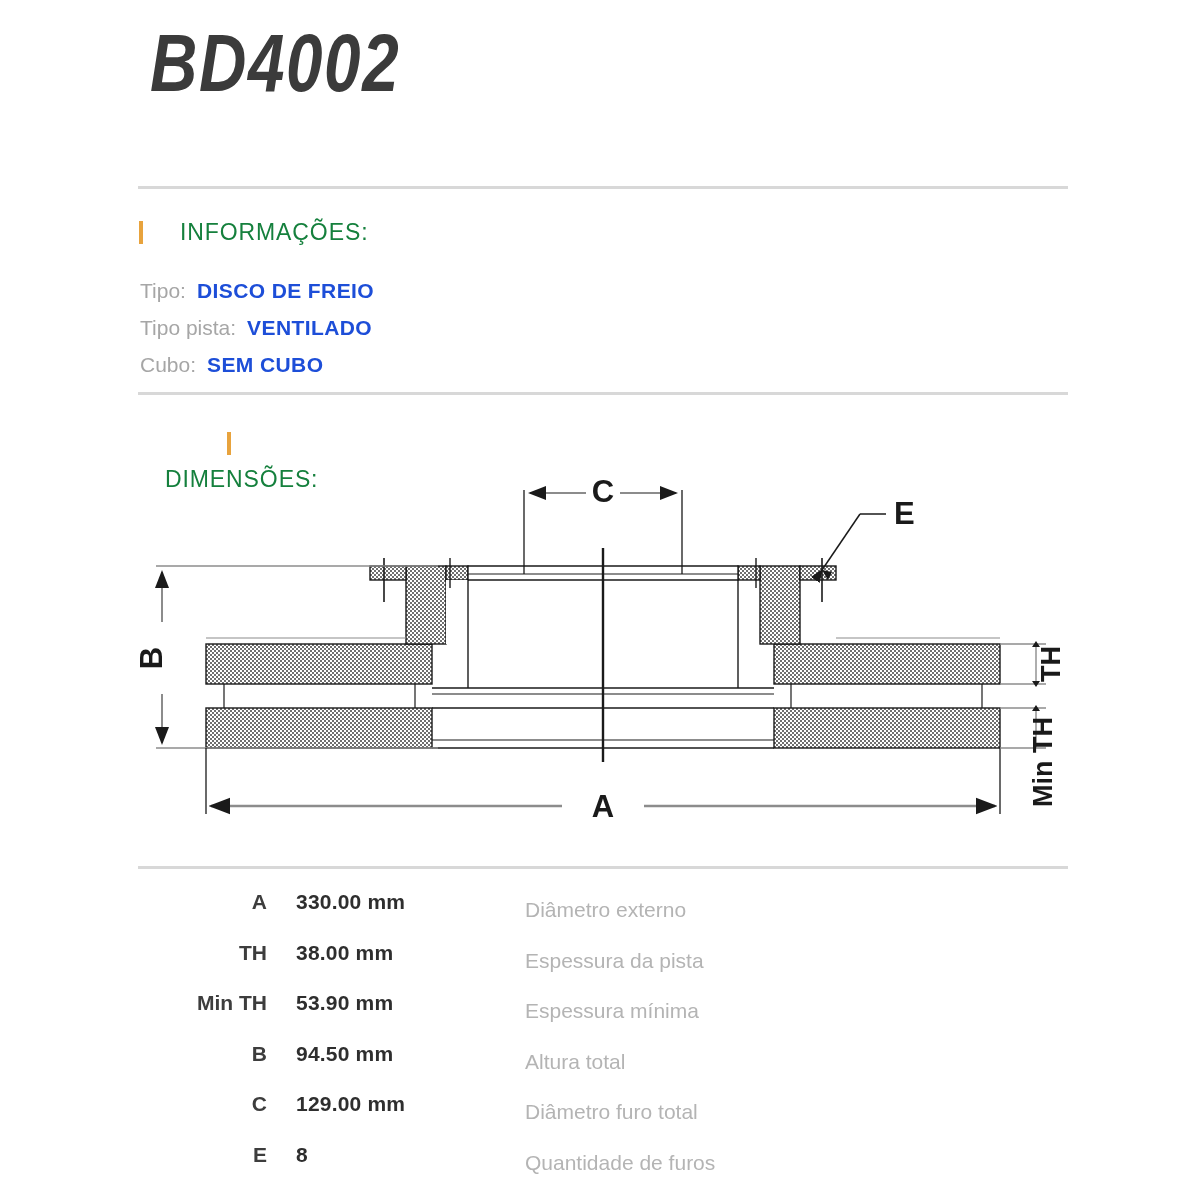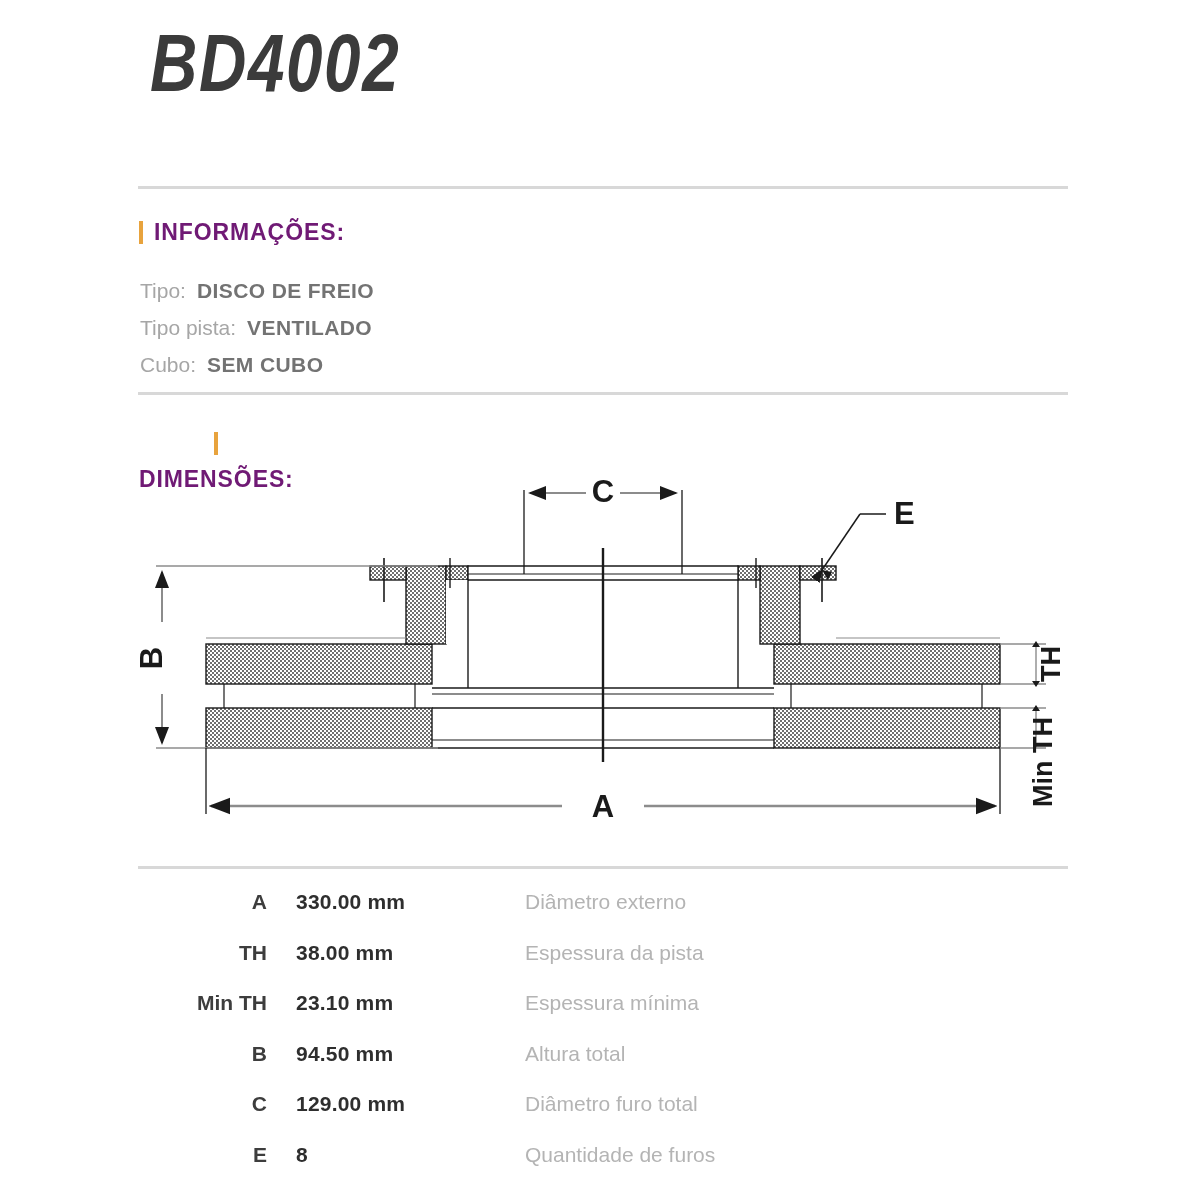--- a/index.html
+++ b/index.html
@@ -60,24 +60,25 @@
     gap: 11px;
   }
   .accent-bar {
     width: 4px;
     height: 23px;
     background: #e8a33d;
     display: block;
   }
   .section-title {
     font-size: 23px;
-    font-weight: 700;
+    font-weight: 400;
     letter-spacing: 0.9px;
-    color: #701a75;
-    white-space: nowrap;
+    color: #15803d;
+    white-space: nowrap;
+    margin-left: 26px;
   }
   #head-info { left: 139px; top: 219px; }
   #head-dim  { left: 139px; top: 432px; flex-direction: column; }
 
   
   .info-list {
     position: absolute;
     left: 140px;
     top: 266px;
   }
@@ -87,21 +88,21 @@
     height: 37px;
     white-space: nowrap;
   }
   .info-label {
     font-size: 21px;
     color: #a6a6a6;
     font-weight: 400;
   }
   .info-value {
     font-size: 21px;
-    color: #737373;
+    color: #1d4ed8;
     font-weight: bold;
     margin-left: 11px;
     letter-spacing: 0.4px;
   }
 
   
   .drawing {
     position: absolute;
     left: 138px;
     top: 462px;
@@ -140,20 +141,21 @@
     white-space: nowrap;
     letter-spacing: 0.2px;
   }
   .dim-desc {
     position: absolute;
     left: 525px;
     font-size: 21px;
     font-weight: 400;
     color: #b4b4b4;
     white-space: nowrap;
+    margin-top: 8px;
   }
 </style>
 </head>
 <body>
 
 <div class="page">
 
   <div class="title">BD4002</div>
 
   <div class="divider" id="div-1"></div>
@@ -312,21 +314,21 @@
       <span class="dim-val">330.00 mm</span>
       <span class="dim-desc">Diâmetro externo</span>
     </div>
     <div class="dim-row">
       <span class="dim-key">TH</span>
       <span class="dim-val">38.00 mm</span>
       <span class="dim-desc">Espessura da pista</span>
     </div>
     <div class="dim-row">
       <span class="dim-key">Min TH</span>
-      <span class="dim-val">23.10 mm</span>
+      <span class="dim-val">53.90 mm</span>
       <span class="dim-desc">Espessura mínima</span>
     </div>
     <div class="dim-row">
       <span class="dim-key">B</span>
       <span class="dim-val">94.50 mm</span>
       <span class="dim-desc">Altura total</span>
     </div>
     <div class="dim-row">
       <span class="dim-key">C</span>
       <span class="dim-val">129.00 mm</span>

